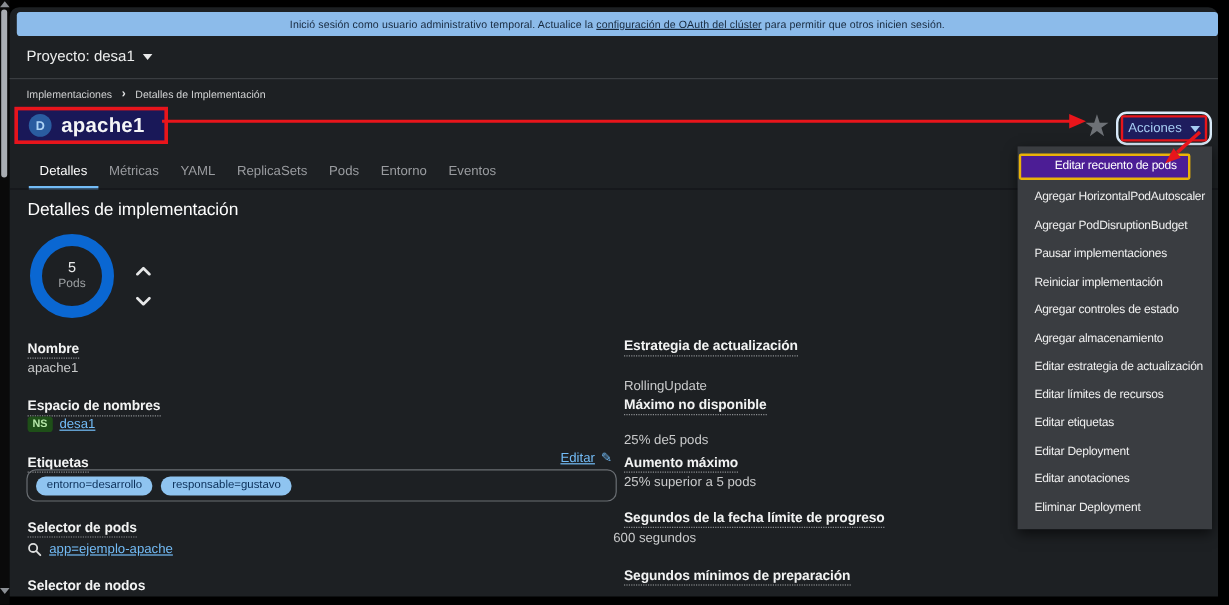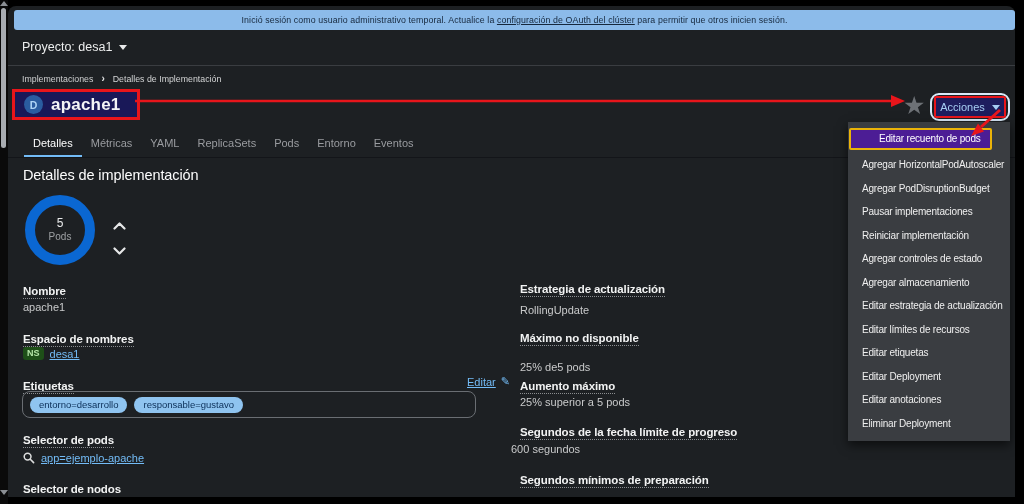--- a/index.html
+++ b/index.html
@@ -74,21 +74,21 @@
   .field-value{font-size:11px;color:#c9cacb;}
   .blue-link{color:#73bcf7;text-decoration:underline;cursor:pointer;}
 
   .ns-badge{background:#1e4f18;color:#b5e6a8;font-size:9px;font-weight:700;
             border-radius:3px;padding:1px 4px 2px;}
 
   .edit-link{left:414px;top:369px;width:88px;text-align:right;font-size:11px;display:flex;
              justify-content:flex-end;align-items:center;gap:5px;}
   .pencil{color:#73bcf7;font-size:11px;text-decoration:none;}
 
-  .labels-box{left:14px;top:385px;width:454px;height:27px;border:1px solid #6a6e73;border-radius:8px;
+  .labels-box{left:14px;top:385px;width:492px;height:27px;border:1px solid #6a6e73;border-radius:8px;
               box-sizing:border-box;display:flex;align-items:center;gap:7px;padding-left:7px;}
   .chip{background:#8fc4f0;color:#0b2f58;font-size:9.5px;border-radius:10px;padding:2px 9px 3px;cursor:pointer;}
 
   .row{display:flex;align-items:center;gap:6px;}
 
   
   .menu{left:840px;top:116px;width:162px;background:#3a3d41;z-index:50;padding:6px 0;
         box-shadow:0 4px 10px rgba(0,0,0,.6);list-style:none;margin:0;}
   .menu li{height:23.5px;line-height:23.5px;padding:0 8px 0 14px;font-size:10px;letter-spacing:-.2px;
            color:#efefef;white-space:nowrap;cursor:pointer;}
@@ -196,21 +196,21 @@
     <svg width="12" height="12" viewBox="0 0 12 12">
       <circle cx="4.6" cy="4.6" r="3.4" fill="none" stroke="#dcdddd" stroke-width="1.5"></circle>
       <line x1="7.3" y1="7.3" x2="10.6" y2="10.6" stroke="#dcdddd" stroke-width="1.6" stroke-linecap="round"></line>
     </svg>
     <span class="field-value blue-link">app=ejemplo-apache</span>
   </div>
 
   <div class="abs" style="left:15px;top:473px;"><span class="field-label no-dots">Selector de nodos</span></div>
 
   <div class="abs" style="left:512px;top:273px;"><span class="field-label">Estrategia de actualización</span></div>
-  <div class="abs field-value" style="left:512px;top:298px;">RollingUpdate</div>
+  <div class="abs field-value" style="left:512px;top:310px;">RollingUpdate</div>
 
   <div class="abs" style="left:512px;top:322px;"><span class="field-label">Máximo no disponible</span></div>
   <div class="abs field-value" style="left:512px;top:343px;margin-top:12px;">25% de5 pods</div>
 
   <div class="abs" style="left:512px;top:370px;"><span class="field-label">Aumento máximo</span></div>
   <div class="abs field-value" style="left:512px;top:390px;">25% superior a 5 pods</div>
 
   <div class="abs" style="left:512px;top:416px;"><span class="field-label">Segundos de la fecha límite de progreso</span></div>
   <div class="abs field-value" style="left:503px;top:437px;">600 segundos</div>
 

